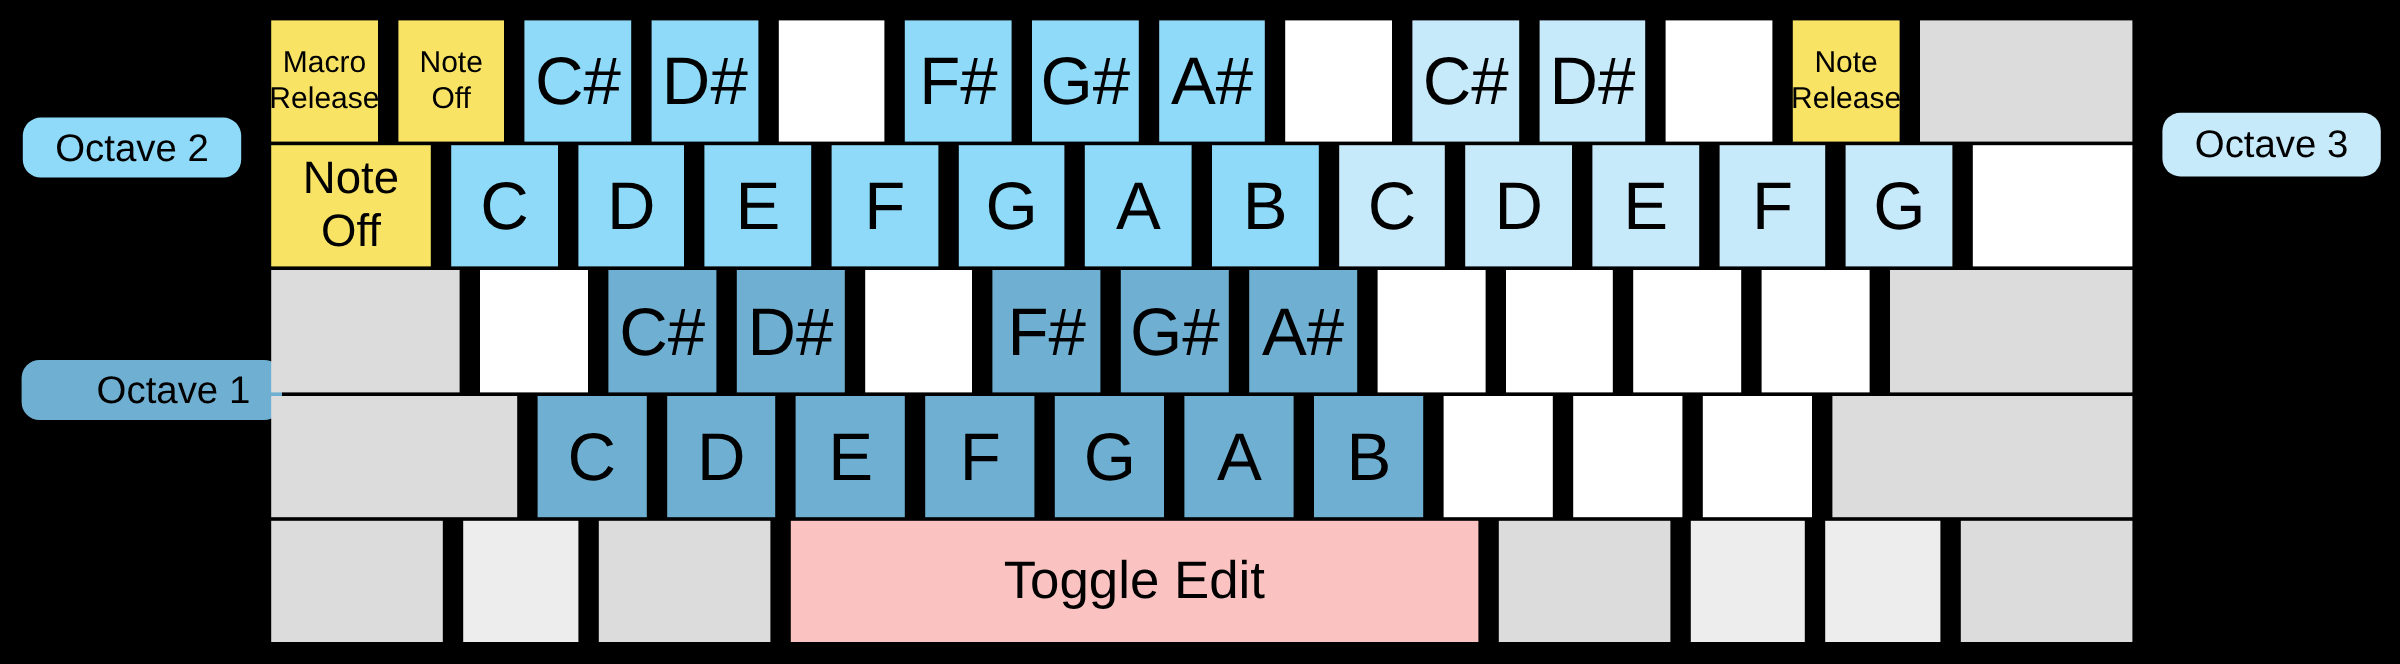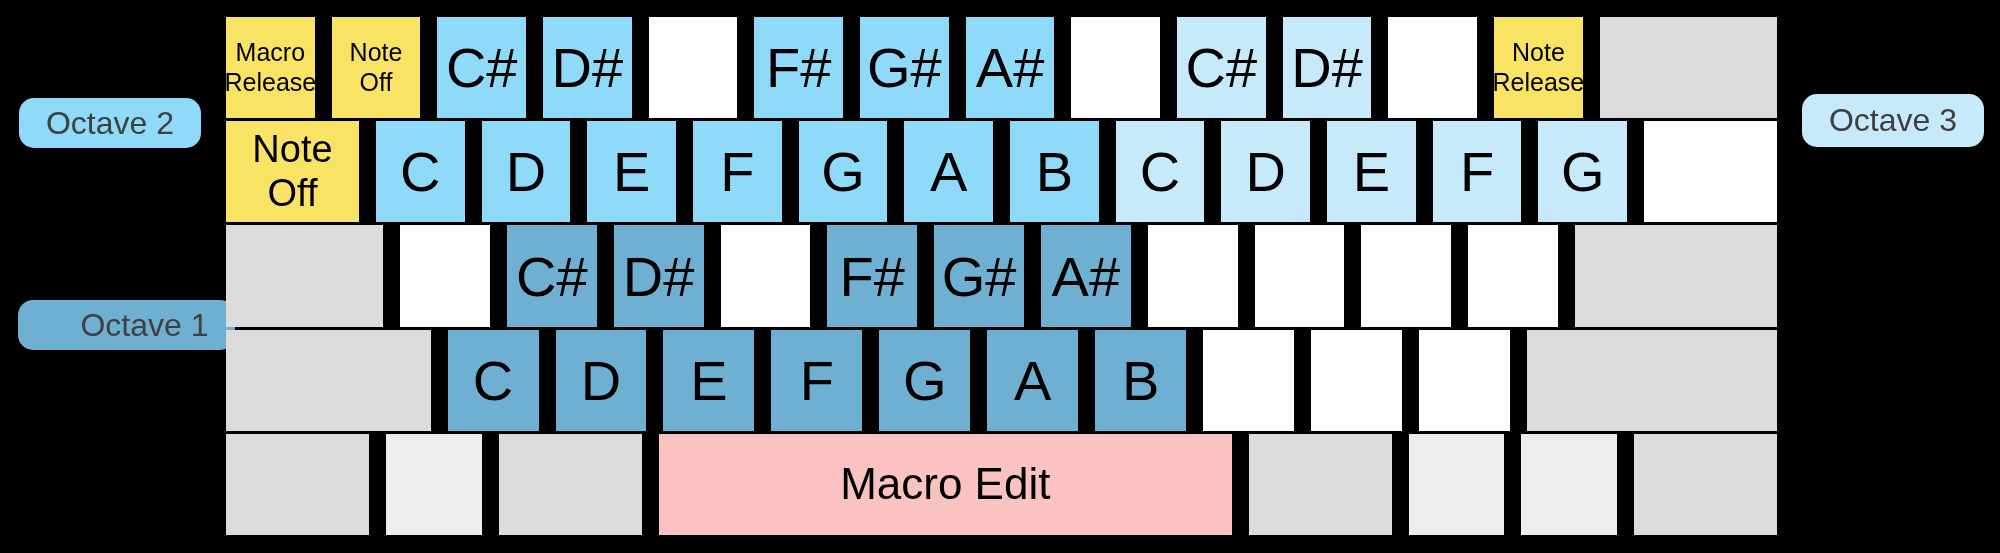--- a/index.html
+++ b/index.html
@@ -8,21 +8,21 @@
   .kb{position:absolute;left:226px;top:17px;width:1551px;height:518px;
       display:flex;flex-direction:column;gap:3px;}
   .krow{display:flex;flex:1;gap:17px;min-height:0;}
   .key{flex-basis:0;flex-shrink:1;min-width:0;display:flex;align-items:center;
        justify-content:center;text-align:center;white-space:pre-line;color:#000;}
   .f-note{font-size:56px;}
   .f-small{font-size:25px;line-height:1.18;}
   .f-medium{font-size:38px;line-height:1.15;}
   .f-space{font-size:44px;}
   .pill{position:absolute;display:flex;align-items:center;justify-content:center;
-        color:#404040;border-radius:15px;font-size:32px;text-align:center;}
+        color:#000000;border-radius:15px;font-size:32px;text-align:center;}
   .pill-oct2{left:19px;top:98px;width:182px;height:50px;}
   .pill-oct1{left:18px;top:300px;width:181px;height:50px;padding-left:36px;}
   .pill-oct3{left:1802px;top:94px;width:182px;height:53px;}
 </style>
 </head>
 <body>
 
 <div class="stage">
 
   <div class="pill pill-oct2" style="background: rgb(142, 218, 248);">Octave 2</div>
@@ -94,21 +94,21 @@
         <div class="key f-note" style="flex-grow: 1; background: rgb(111, 176, 210);">B</div>
         <div class="key f-note" style="flex-grow: 1; background: rgb(255, 255, 255);"></div>
         <div class="key f-note" style="flex-grow: 1; background: rgb(255, 255, 255);"></div>
         <div class="key f-note" style="flex-grow: 1; background: rgb(255, 255, 255);"></div>
         <div class="key f-note" style="flex-grow: 2.75; background: rgb(220, 220, 220);"></div>
       </div>
       <div class="krow">
         <div class="key f-note" style="flex-grow: 1.5; background: rgb(220, 220, 220);"></div>
         <div class="key f-note" style="flex-grow: 1; background: rgb(237, 237, 237);"></div>
         <div class="key f-note" style="flex-grow: 1.5; background: rgb(220, 220, 220);"></div>
-        <div class="key f-space" style="flex-grow: 6; background: rgb(251, 194, 194);">Macro Edit</div>
+        <div class="key f-space" style="flex-grow: 6; background: rgb(251, 194, 194);">Toggle Edit</div>
         <div class="key f-note" style="flex-grow: 1.5; background: rgb(220, 220, 220);"></div>
         <div class="key f-note" style="flex-grow: 1; background: rgb(237, 237, 237);"></div>
         <div class="key f-note" style="flex-grow: 1; background: rgb(237, 237, 237);"></div>
         <div class="key f-note" style="flex-grow: 1.5; background: rgb(220, 220, 220);"></div>
       </div>
     </div>
 
 </div>
 
 </body></html>

